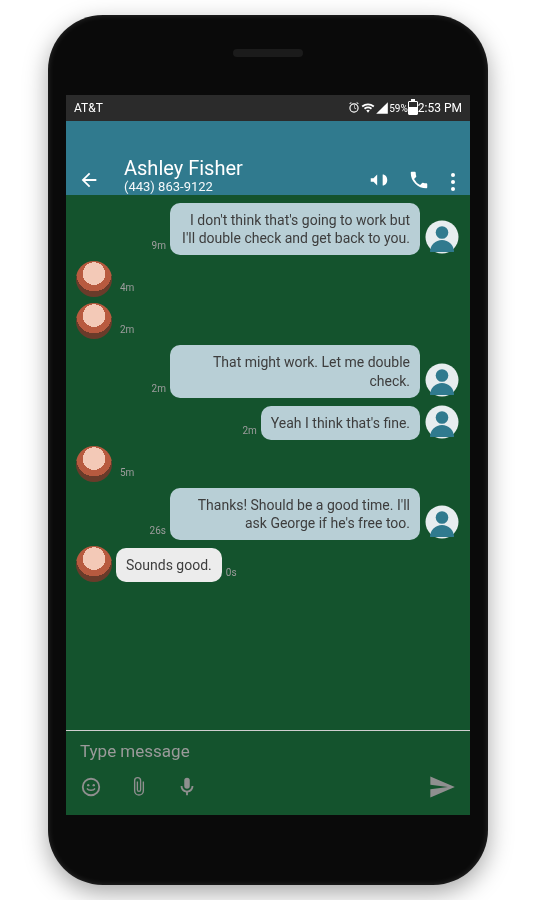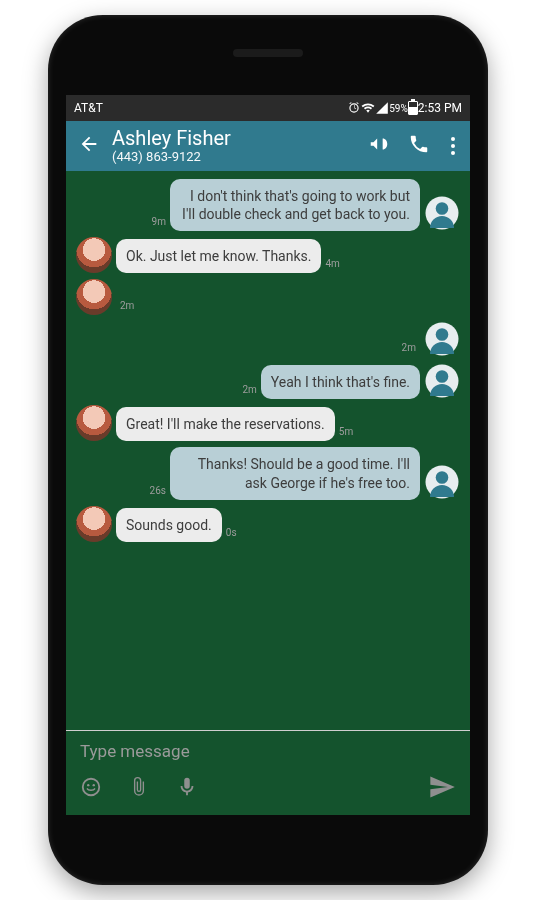--- a/index.html
+++ b/index.html
@@ -64,25 +64,25 @@
     width: 4px; height: 2px; background: #fff;
   }
   .batt::after {
     content: ""; position: absolute; bottom: 0; left: 0; right: 0;
     height: 59%; background: #fff;
   }
   
   .header {
     background: #307a8e;
     color: #fff;
-    height: 50px;
-    display: flex;
-    align-items: center;
+    height: 74px;
+    display: flex;
+    align-items: flex-end;
     padding: 0 8px;
-    gap: 8px;
+    gap: 20px;
   }
   .header .back { width: 30px; text-align: center; }
   .header .title-block { flex: 1; line-height: 1.15; }
   .header .name { font-size: 20px; font-weight: 400; }
   .header .phoneno { font-size: 13px; opacity: .95; }
   .header .actions { display: flex; align-items: center; gap: 18px; padding-right: 4px; }
   .header svg { width: 22px; height: 22px; fill: #fff; }
   .dots { display:flex; flex-direction:column; gap:3px; align-items:center; width:10px;}
   .dots span { width:4px; height:4px; background:#fff; border-radius:50%; }
   
@@ -201,29 +201,29 @@
           <div class="avatar me">
             <svg viewBox="0 0 24 24">
               <circle cx="12" cy="12" r="11" fill="#e7edef"></circle>
               <circle cx="12" cy="9" r="4.2" fill="#307a8e"></circle>
               <path d="M4 22a8 8 0 0116 0z" fill="#307a8e"></path>
             </svg>
           </div>
         </div>
         <div class="row in">
           <div class="avatar remote"></div>
-          <div class="bubble in-b">Ok.  Just let me know.  Thanks.</div>
           <span class="ts">4m</span>
         </div>
         <div class="row in">
           <div class="avatar remote"></div>
           <span class="ts">2m</span>
         </div>
         <div class="row out">
           <span class="ts">2m</span>
+          <div class="bubble out-b">That might work. Let me double check.</div>
           <div class="avatar me">
             <svg viewBox="0 0 24 24">
               <circle cx="12" cy="12" r="11" fill="#e7edef"></circle>
               <circle cx="12" cy="9" r="4.2" fill="#307a8e"></circle>
               <path d="M4 22a8 8 0 0116 0z" fill="#307a8e"></path>
             </svg>
           </div>
         </div>
         <div class="row out">
           <span class="ts">2m</span>
@@ -231,21 +231,20 @@
           <div class="avatar me">
             <svg viewBox="0 0 24 24">
               <circle cx="12" cy="12" r="11" fill="#e7edef"></circle>
               <circle cx="12" cy="9" r="4.2" fill="#307a8e"></circle>
               <path d="M4 22a8 8 0 0116 0z" fill="#307a8e"></path>
             </svg>
           </div>
         </div>
         <div class="row in">
           <div class="avatar remote"></div>
-          <div class="bubble in-b">Great!  I'll make the reservations.</div>
           <span class="ts">5m</span>
         </div>
         <div class="row out">
           <span class="ts">26s</span>
           <div class="bubble out-b">Thanks! Should be a good time. I'll ask George if he's free too.</div>
           <div class="avatar me">
             <svg viewBox="0 0 24 24">
               <circle cx="12" cy="12" r="11" fill="#e7edef"></circle>
               <circle cx="12" cy="9" r="4.2" fill="#307a8e"></circle>
               <path d="M4 22a8 8 0 0116 0z" fill="#307a8e"></path>

